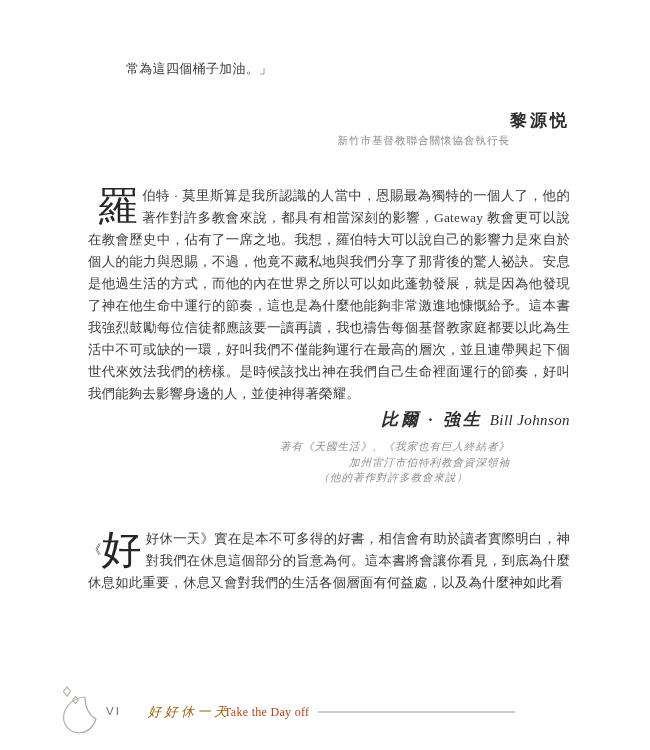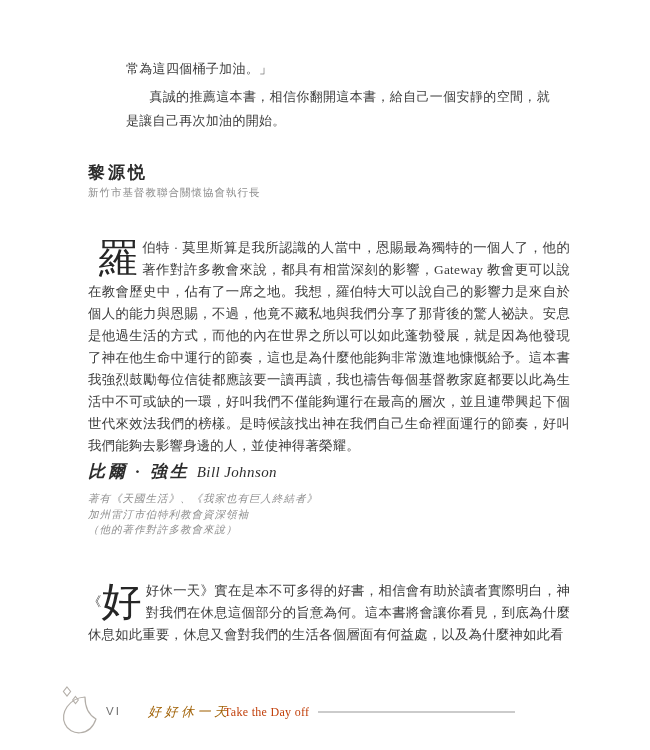--- a/index.html
+++ b/index.html
@@ -14,21 +14,21 @@
   
   .quote-block{
     margin:57px 16px 0 34px;
     font-size:13px;line-height:24px;text-align:justify;color:#3c3c3c;
     letter-spacing:0.3px;
   }
   .quote-block p{margin:4px;}
   .quote-block .indent{text-indent:1.8em;}
 
   
-  .endorser-block{}
+  .endorser-block{text-align:right;}
   .e1{margin-top:29px;}
   .endorser-name{
     font-size:17px;font-weight:bold;letter-spacing:3px;color:#2d2d2d;line-height:22px;
   }
   .endorser-name-en{
     font-size:15px;font-weight:normal;letter-spacing:0.4px;color:#2d2d2d;margin-left:7px;
   }
   .endorser-title,.credits{
     font-size:10.5px;color:#8e8e8e;letter-spacing:1px;line-height:14px;
     padding-right:60px;
@@ -76,21 +76,20 @@
     position:absolute;left:318px;right:47px;top:29px;height:1.5px;background:#cbcbcb;
   }
 </style>
 </head>
 <body>
 
 <div class="content">
 
   <div class="quote-block">
     <p>常為這四個桶子加油。」</p>
-    <p class="indent">真誠的推薦這本書，相信你翻開這本書，給自己一個安靜的空間，就是讓自己再次加油的開始。</p>
   </div>
 
   <div class="endorser-block e1">
     <div class="endorser-name">黎源悦</div>
     <div class="endorser-title">新竹市基督教聯合關懷協會執行長</div>
   </div>
 
   <p class="testimonial t1">
     <span class="dropcap">羅</span><span>伯特 · 莫里斯算是我所認識的人當中，恩賜最為獨特的一個人了，他的著作對許多教會來說，都具有相當深刻的影響，Gateway 教會更可以說在教會歷史中，佔有了一席之地。我想，羅伯特大可以說自己的影響力是來自於個人的能力與恩賜，不過，他竟不藏私地與我們分享了那背後的驚人祕訣。安息是他過生活的方式，而他的內在世界之所以可以如此蓬勃發展，就是因為他發現了神在他生命中運行的節奏，這也是為什麼他能夠非常激進地慷慨給予。這本書我強烈鼓勵每位信徒都應該要一讀再讀，我也禱告每個基督教家庭都要以此為生活中不可或缺的一環，好叫我們不僅能夠運行在最高的層次，並且連帶興起下個世代來效法我們的榜樣。是時候該找出神在我們自己生命裡面運行的節奏，好叫我們能夠去影響身邊的人，並使神得著榮耀。</span>
   </p>

